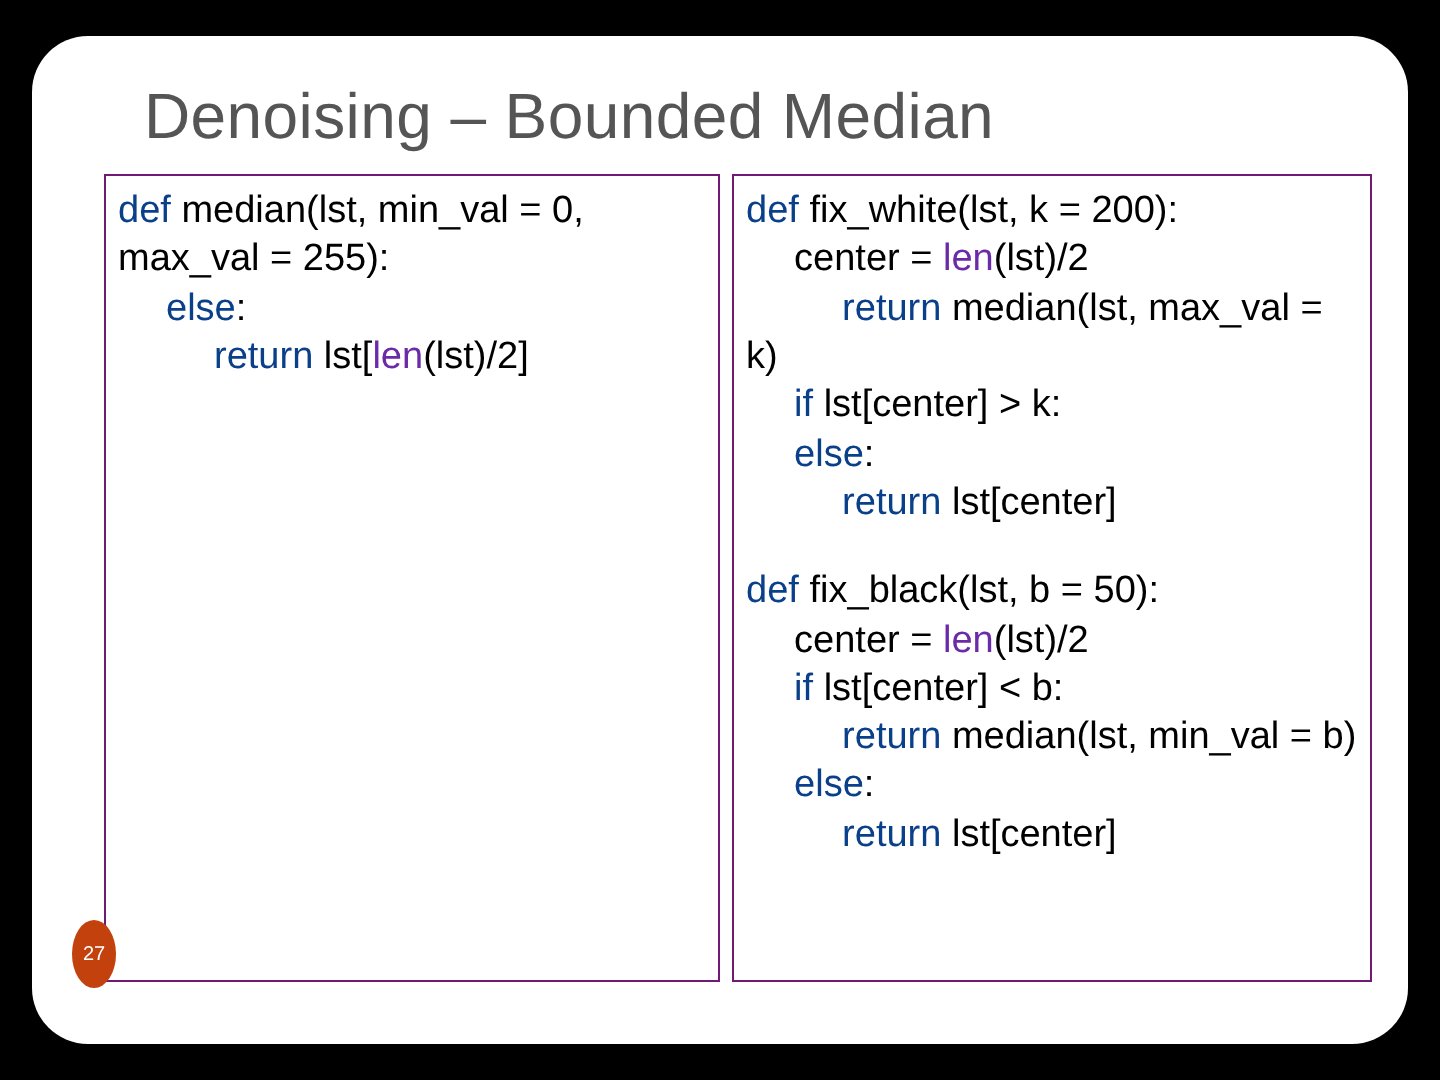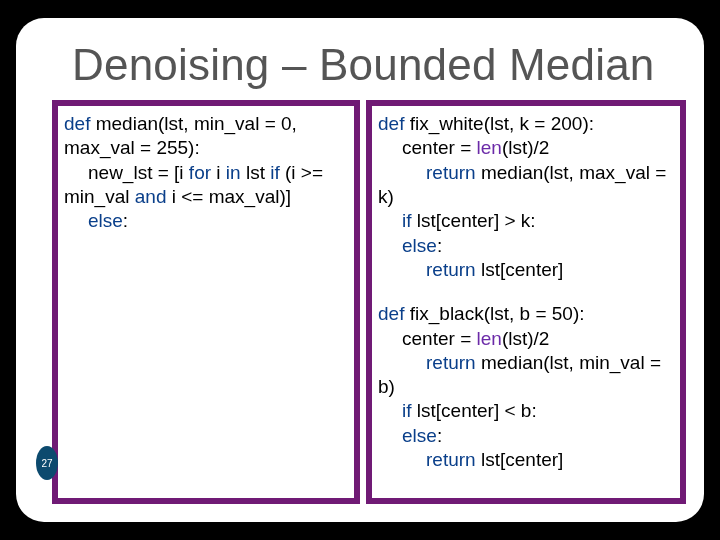--- a/index.html
+++ b/index.html
@@ -6,51 +6,51 @@
   html, body { width: 720px; height: 540px; background: #000; font-family: Arial, Helvetica, sans-serif; overflow: hidden; }
   .slide {
     position: absolute;
     left: 16px; top: 18px;
     width: 688px; height: 504px;
     background: #fff;
     border-radius: 28px;
     padding-top: 22px;
   }
   .title {
-    font-size: 44px;
+    font-size: 32px;
     color: #555;
     font-weight: 400;
     padding-left: 56px;
     letter-spacing: 0.2px;
   }
   .cols {
     display: flex;
     gap: 6px;
     padding: 10px 16px 0 36px;
   }
   .col-left, .col-right {
-    border: 6px solid #701a75;
+    border: 1px solid #701a75;
     padding: 6px 6px;
     font-size: 19px;
     line-height: 1.28;
     color: #000;
   }
   .col-left { width: 310px; min-height: 300px; }
   .col-right { width: 322px; min-height: 404px; margin-right: 2px; }
   .kw { color: #0a3f8a; }   
   .builtin { color: #6b2aa8; text-align: center; } 
   .ind1 { display:inline-block; width: 24px; }
   .ind2 { display:inline-block; width: 48px; }
   .pagenum {
     position: absolute;
     left: 20px;
-    bottom: 42px;
+    bottom: 28px;
     width: 22px; height: 34px;
     border-radius: 50%;
-    background: #0c4a6e;
+    background: #c2410c;
     color: #fff;
     font-size: 10px;
     display: flex;
     align-items: center;
     justify-content: center;
   }
 </style>
 </head>
 <body>
 
@@ -58,24 +58,24 @@
 
   <div class="title">Denoising – Bounded Median</div>
 
   <div class="cols">
 
     <div class="col-left">
       <div>
         <span class="kw">def</span><span> median(lst, min_val = 0, max_val = 255):</span>
       </div>
       <div>
-        <span class="ind1"></span><span>new_lst = [i </span><span class="kw">for</span><span> i </span><span class="kw">in</span><span> lst </span><span class="kw">if</span><span> (i &gt;= min_val </span><span class="kw">and</span><span> i &lt;= max_val)]</span>
+        <span class="ind1"></span><span class="kw">else</span><span>:</span>
       </div>
       <div>
-        <span class="ind1"></span><span class="kw">else</span><span>:</span>
+        <span class="ind2"></span><span class="kw">return</span><span> lst[</span><span class="builtin">len</span><span>(lst)/2]</span>
       </div>
     </div>
 
     <div class="col-right">
       <div>
         <span class="kw">def</span><span> fix_white(lst, k = 200):</span>
       </div>
       <div>
         <span class="ind1"></span><span>center = </span><span class="builtin">len</span><span>(lst)/2</span>
       </div>
@@ -92,24 +92,24 @@
         <span class="ind2"></span><span class="kw">return</span><span> lst[center]</span>
       </div>
       <div style="height:20px"></div>
       <div>
         <span class="kw">def</span><span> fix_black(lst, b = 50):</span>
       </div>
       <div>
         <span class="ind1"></span><span>center = </span><span class="builtin">len</span><span>(lst)/2</span>
       </div>
       <div>
-        <span class="ind2"></span><span class="kw">return</span><span> median(lst, min_val = b)</span>
+        <span class="ind1"></span><span class="kw">if</span><span> lst[center] &lt; b:</span>
       </div>
       <div>
-        <span class="ind1"></span><span class="kw">if</span><span> lst[center] &lt; b:</span>
+        <span class="ind2"></span><span class="kw">return</span><span> median(lst, min_val = b)</span>
       </div>
       <div>
         <span class="ind1"></span><span class="kw">else</span><span>:</span>
       </div>
       <div>
         <span class="ind2"></span><span class="kw">return</span><span> lst[center]</span>
       </div>
     </div>
 
   </div>

